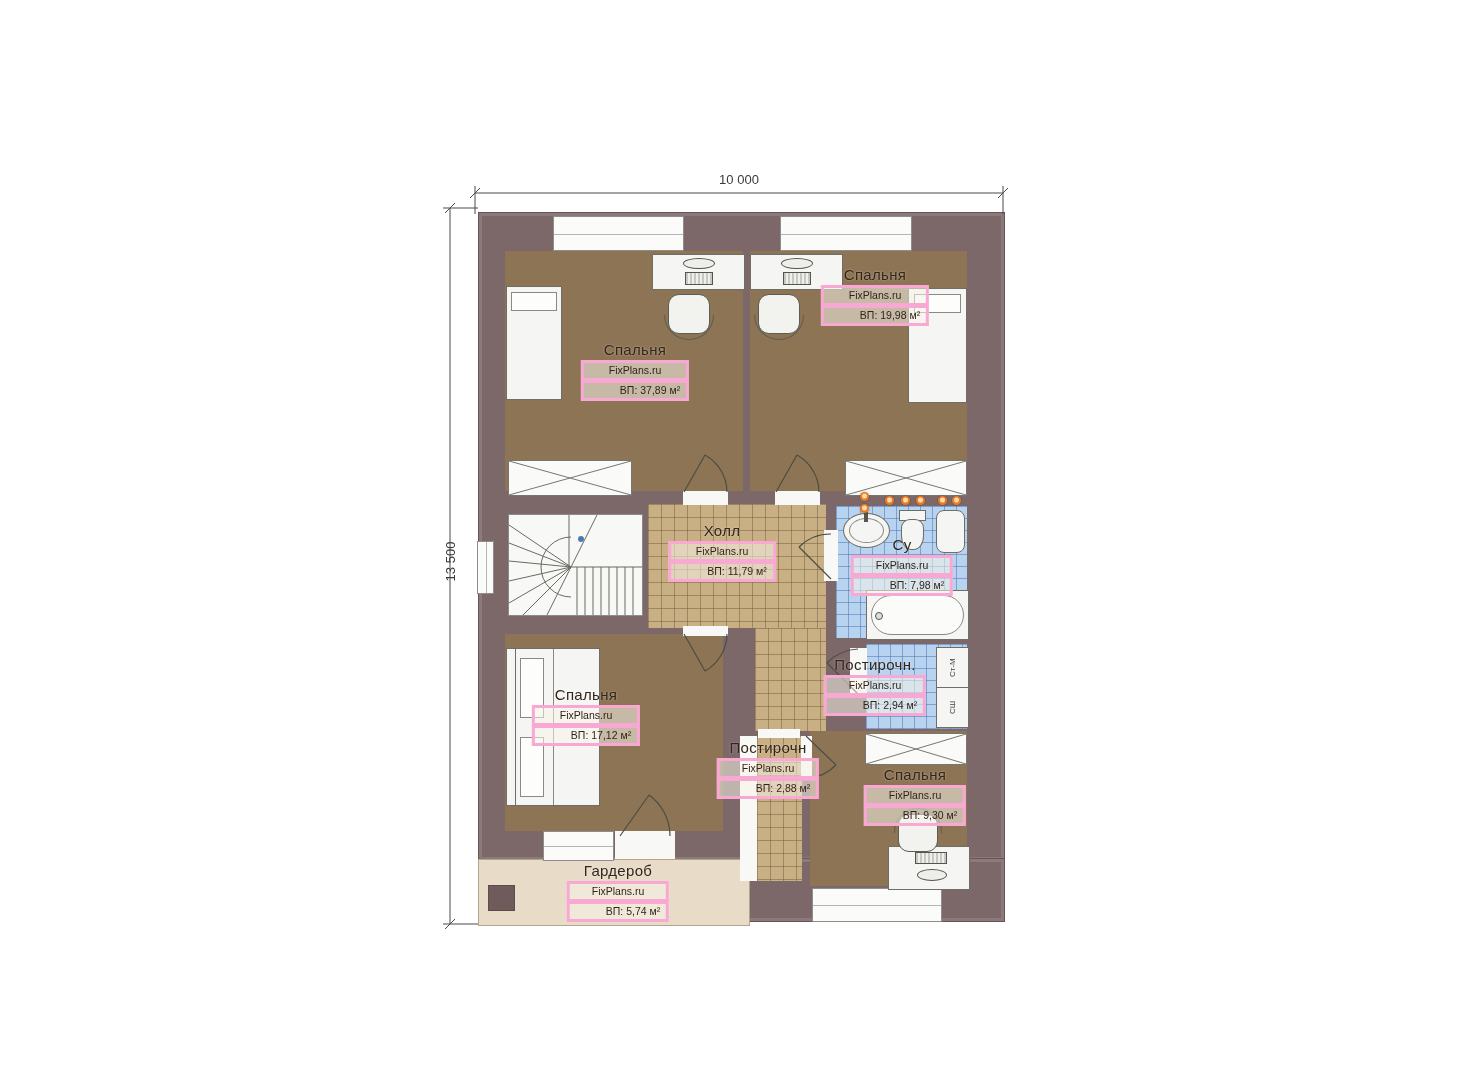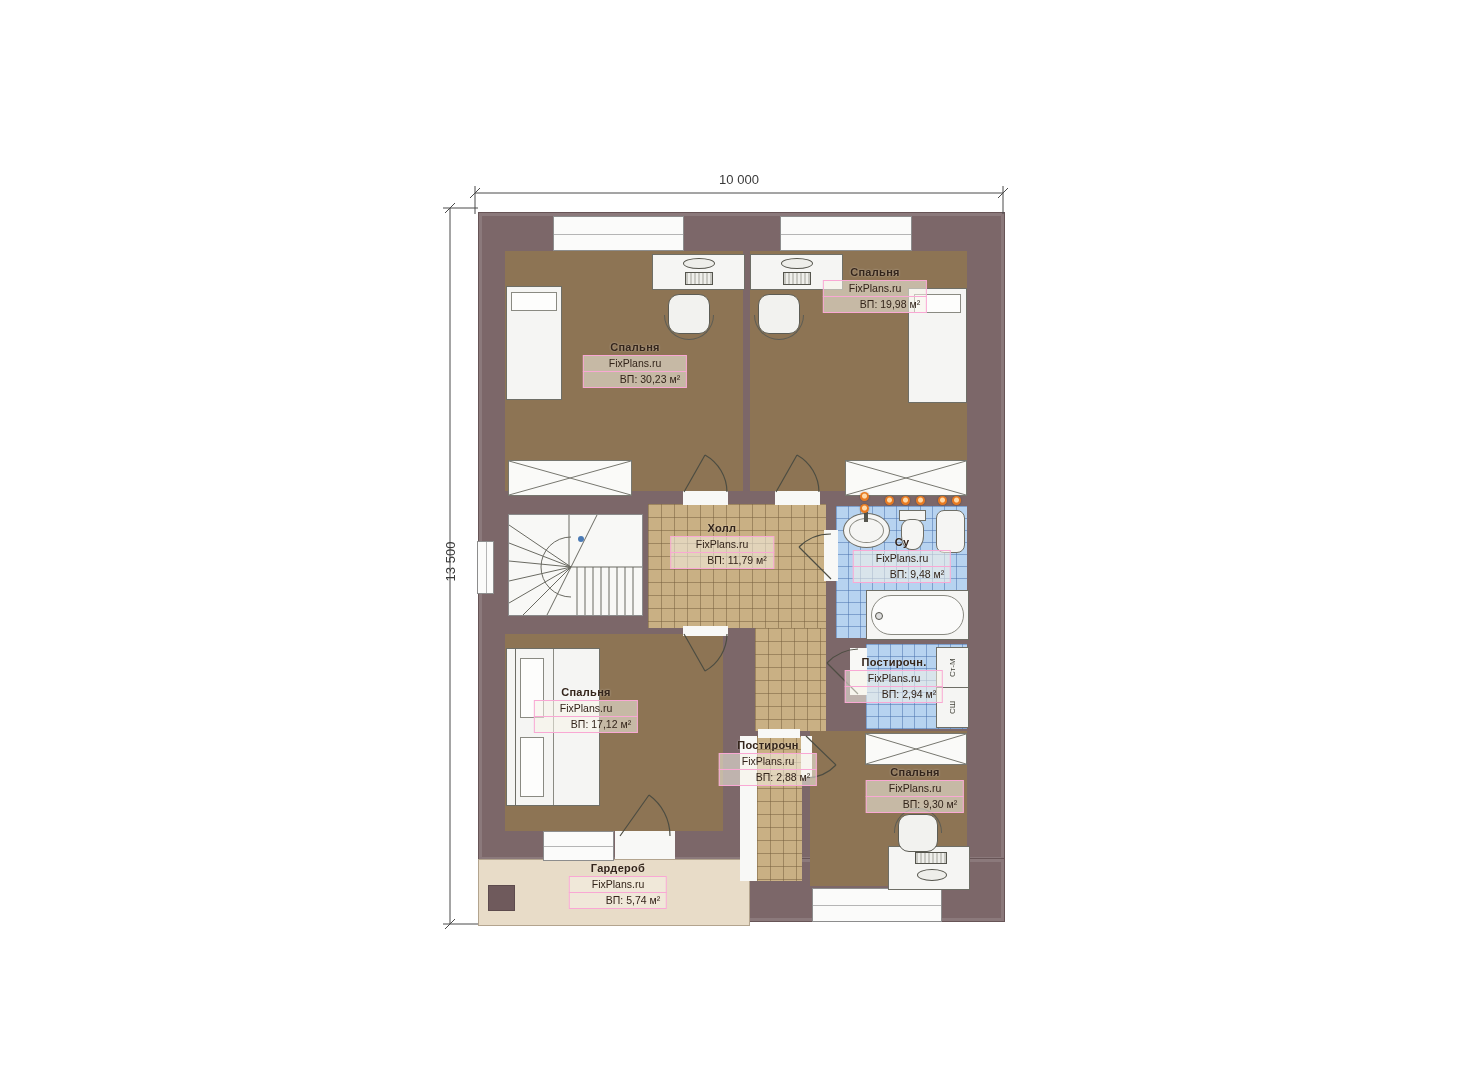--- a/index.html
+++ b/index.html
@@ -30,23 +30,23 @@
     border:1px solid #5c5c54;border-top:none;border-radius:0 0 26px 26px;}
   .chair.flip::after{top:-7px;bottom:auto;border:1px solid #5c5c54;border-bottom:none;border-radius:26px 26px 0 0;}
   .lamp{border:1px solid #55554d;border-radius:50%;background:#eeeeea;z-index:5;}
   .hatch{border:1px solid #55554d;background:repeating-linear-gradient(90deg,#c8c8c2 0 2px,#efefeb 2px 4px);z-index:5;}
   .pillow{background:#fdfdfc;border:1px solid #8a8a82;z-index:5;}
   .orange-dot{width:9px;height:9px;border-radius:50%;z-index:4;
     background:radial-gradient(circle at 50% 45%,#ffd9a8 0 2px,#e87a20 3px 100%);
     box-shadow:0 0 2px rgba(0,0,0,.35);}
   .tub-inner{position:absolute;inset:4px;border:1px solid #8a8a82;border-radius:22px;background:#fbfbfa;}
   .room-label{transform:translateX(-50%);text-align:center;color:#33241a;z-index:6;white-space:nowrap;}
-  .room-name{font-weight:bold;font-size:11px;letter-spacing:.3px;text-shadow:0 0 2px rgba(255,255,255,.5);}
+  .room-name{font-weight:normal;font-size:15px;letter-spacing:.3px;text-shadow:0 0 2px rgba(255,255,255,.5);}
   .label-box{display:inline-block;margin-top:2px;background:rgba(246,242,232,.55);}
-  .label-row{padding:0 6px;font-size:10.5px;line-height:15px;border:1px solid #f9a8d4;}
+  .label-row{padding:0 6px;font-size:10.5px;line-height:15px;border:3px solid #f9a8d4;}
   .label-row + .label-row{margin-top:-1px;padding-left:36px;}
   .dim-text{font-size:13px;color:#3a3a3a;text-align:center;z-index:6;}
   .vtext{writing-mode:vertical-rl;transform:rotate(180deg);font-size:8px;color:#44443c;
     text-align:center;line-height:1;z-index:5;}
   .overlay{position:absolute;left:0;top:0;width:1474px;height:1080px;z-index:5;pointer-events:none;}
   .stairs-svg{position:absolute;inset:0;width:100%;height:100%;}
 </style>
 </head>
 <body>
 
@@ -208,38 +208,38 @@
       <path d="M620,800 L649,759 M670,800 A50,50 0 0 0 649,759"></path>
     </g>
   </svg>
 
   <div class="abs dim-text" style="left:639px;top:136px;width:200px;">10 000</div>
   <div class="abs dim-text" style="left:350px;top:518px;width:200px;transform:rotate(-90deg);">13 500</div>
 
   <div class="abs room-label" style="left:635px;top:305px;">
     <div class="room-name">Спальня</div>
     <div class="label-box"><div class="label-row">FixPlans.ru</div>
-    <div class="label-row">ВП: 30,23 м²</div></div>
+    <div class="label-row">ВП: 37,89 м²</div></div>
   </div>
   <div class="abs room-label" style="left:875px;top:230px;">
     <div class="room-name">Спальня</div>
     <div class="label-box"><div class="label-row">FixPlans.ru</div>
     <div class="label-row">ВП: 19,98 м²</div></div>
   </div>
   <div class="abs room-label" style="left:722px;top:486px;">
     <div class="room-name">Холл</div>
     <div class="label-box"><div class="label-row">FixPlans.ru</div>
     <div class="label-row">ВП: 11,79 м²</div></div>
   </div>
   <div class="abs room-label" style="left:902px;top:500px;">
     <div class="room-name">Су</div>
     <div class="label-box"><div class="label-row">FixPlans.ru</div>
-    <div class="label-row">ВП: 9,48 м²</div></div>
-  </div>
-  <div class="abs room-label" style="left:894px;top:620px;">
+    <div class="label-row">ВП: 7,98 м²</div></div>
+  </div>
+  <div class="abs room-label" style="left:875px;top:620px;">
     <div class="room-name">Постирочн.</div>
     <div class="label-box"><div class="label-row">FixPlans.ru</div>
     <div class="label-row">ВП: 2,94 м²</div></div>
   </div>
   <div class="abs room-label" style="left:586px;top:650px;">
     <div class="room-name">Спальня</div>
     <div class="label-box"><div class="label-row">FixPlans.ru</div>
     <div class="label-row">ВП: 17,12 м²</div></div>
   </div>
   <div class="abs room-label" style="left:768px;top:703px;">

